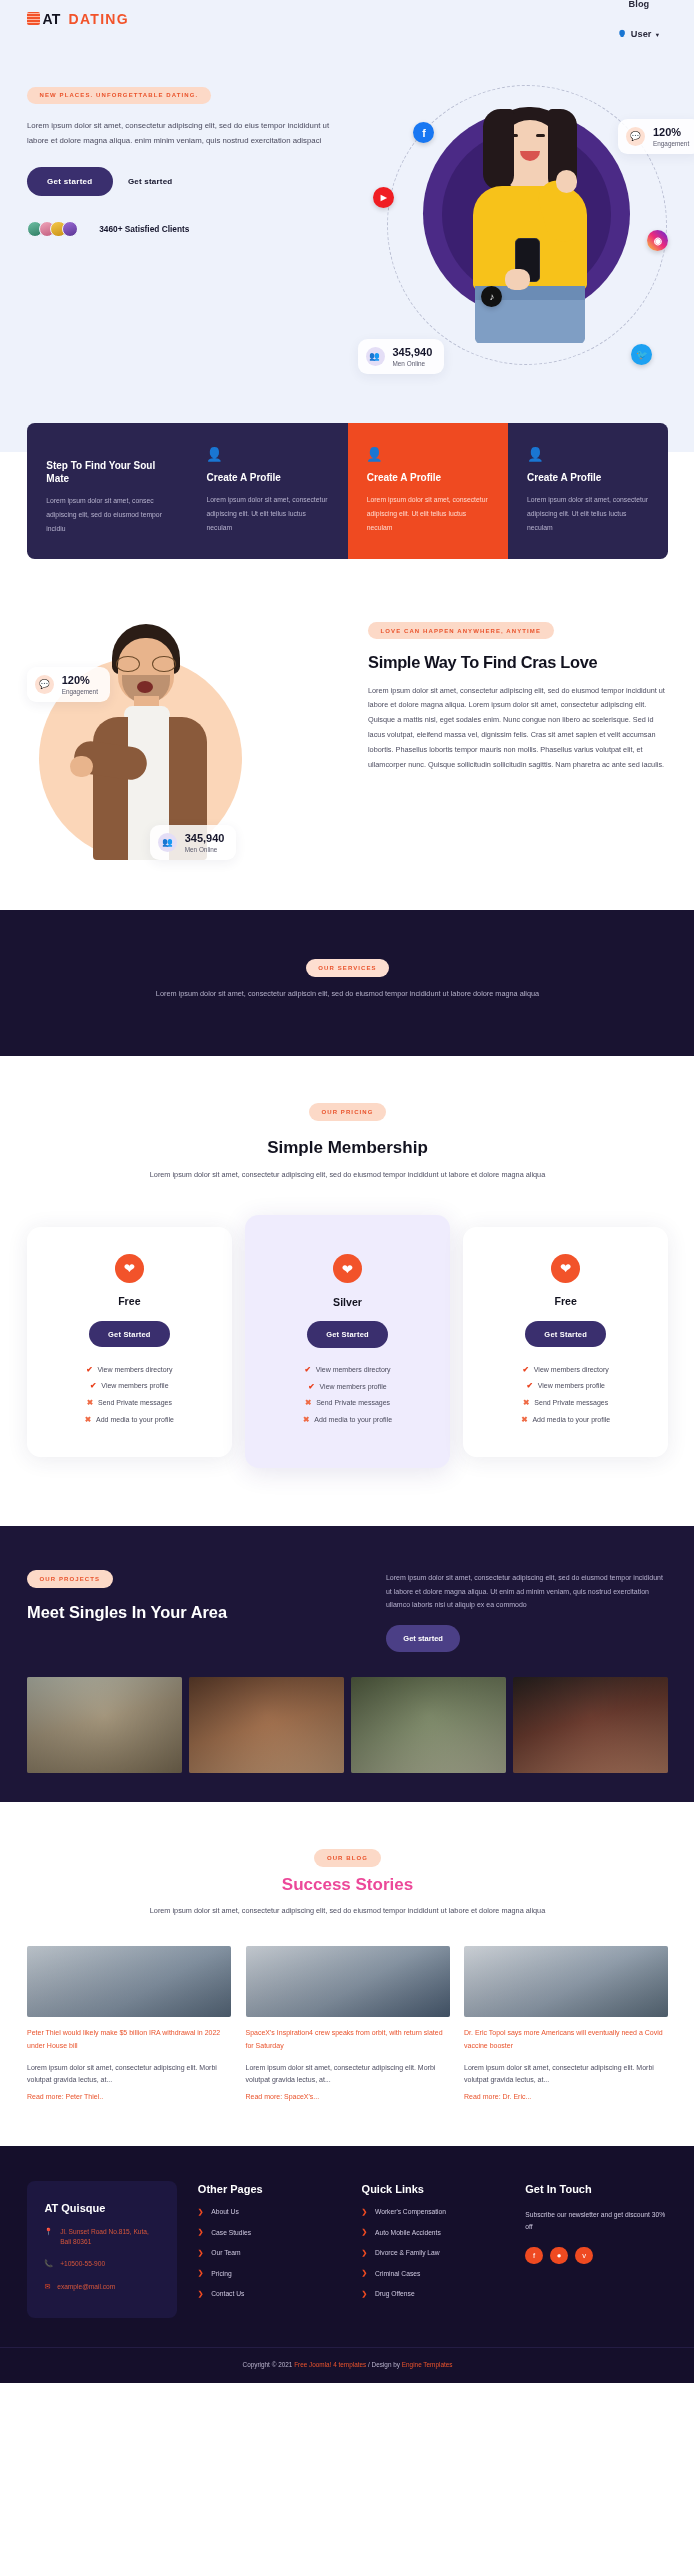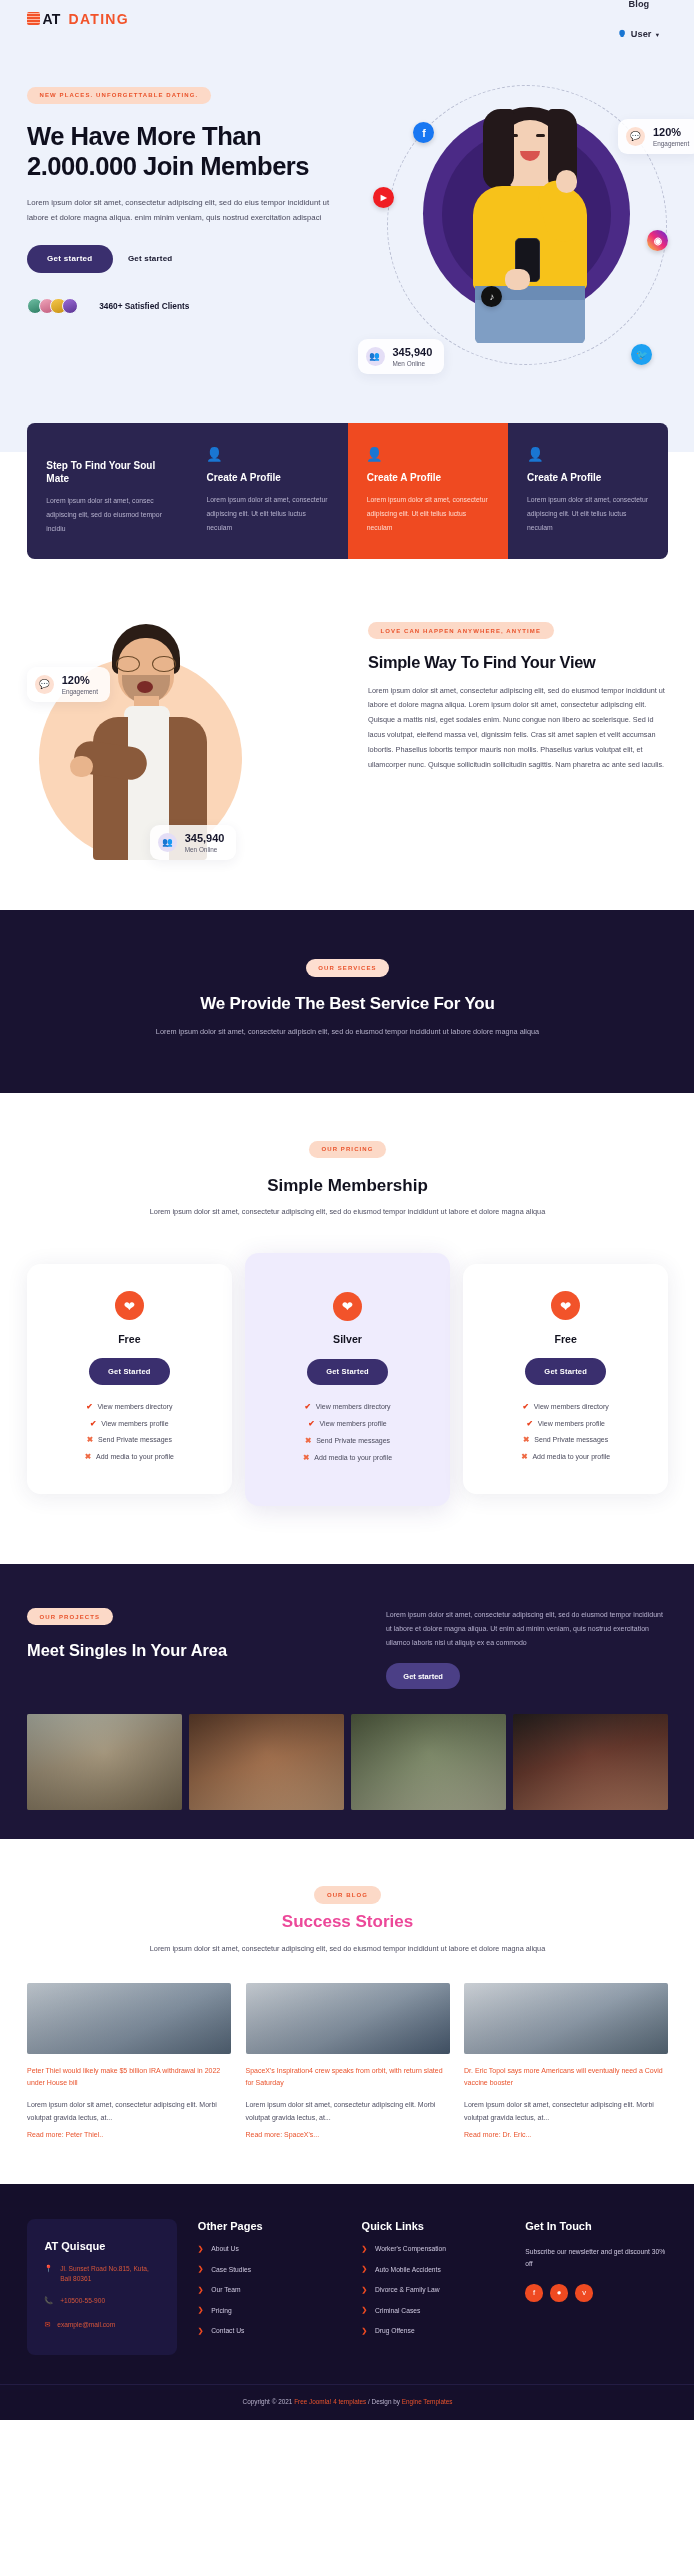--- a/index.html
+++ b/index.html
@@ -288,24 +288,20 @@
       <div class="nav-item">
         <span>Contact</span>
       </div>
     </div>
   </div>
 
   <div class="hero">
     <div class="hero-inner">
       <div class="hero-left">
         <span class="pill">NEW PLACES. UNFORGETTABLE DATING.</span>
-        <div class="hero-h1">
-          <div>We Have More Than</div>
-          <div>2.000.000 Join Members</div>
-        </div>
         <div class="hero-p">Lorem ipsum dolor sit amet, consectetur adipiscing elit, sed do eius tempor incididunt ut labore et dolore magna aliqua. enim minim veniam, quis nostrud exercitation adispaci</div>
         <div class="hero-btns">
           <button class="btn-primary">Get started</button>
           <span class="btn-text">Get started</span>
         </div>
         <div class="clients">
           <div class="avatars">
             <span class="av av1"></span>
             <span class="av av2"></span>
             <span class="av av3"></span>
@@ -409,28 +405,27 @@
       <div class="badge-card badge-men2">
         <span class="badge-ico bi-purple">👥</span>
         <span>
           <span class="badge-num" style="display:block">345,940</span>
           <span class="badge-lab" style="display:block">Men Online</span>
         </span>
       </div>
     </div>
     <div class="love-right">
       <span class="pill">LOVE CAN HAPPEN ANYWHERE, ANYTIME</span>
-      <div class="love-h">Simple Way To Find Your View</div>
+      <div class="love-h">Simple Way To Find Cras Love</div>
       <div class="love-p">Lorem ipsum dolor sit amet, consectetur adipiscing elit, sed do eiusmod tempor incididunt ut labore et dolore magna aliqua. Lorem ipsum dolor sit amet, consectetur adipiscing elit. Quisque a mattis nisl, eget sodales enim. Nunc congue non libero ac scelerisque. Sed id lacus volutpat, eleifend massa vel, dignissim felis. Cras sit amet sapien et velit accumsan lobortis. Phasellus lobortis tempor mauris non mollis. Phasellus varius volutpat elit, et ullamcorper nunc. Quisque sollicitudin sollicitudin sagittis. Nam pharetra ac ante sed iaculis.</div>
     </div>
   </div>
 
   <div class="services">
     <span class="pill pill-dark">OUR SERVICES</span>
-    <div class="services-h">We Provide The Best Service For You</div>
     <div class="services-p">Lorem ipsum dolor sit amet, consectetur adipiscin elit, sed do eiusmod tempor incididunt ut labore dolore magna aliqua</div>
   </div>
 
   <div class="pricing">
     <span class="pill">OUR PRICING</span>
     <div class="pricing-h">Simple Membership</div>
     <div class="pricing-p">Lorem ipsum dolor sit amet, consectetur adipiscing elit, sed do eiusmod tempor incididunt ut labore et dolore magna aliqua</div>
     <div class="plans">
 
       <div class="plan">

